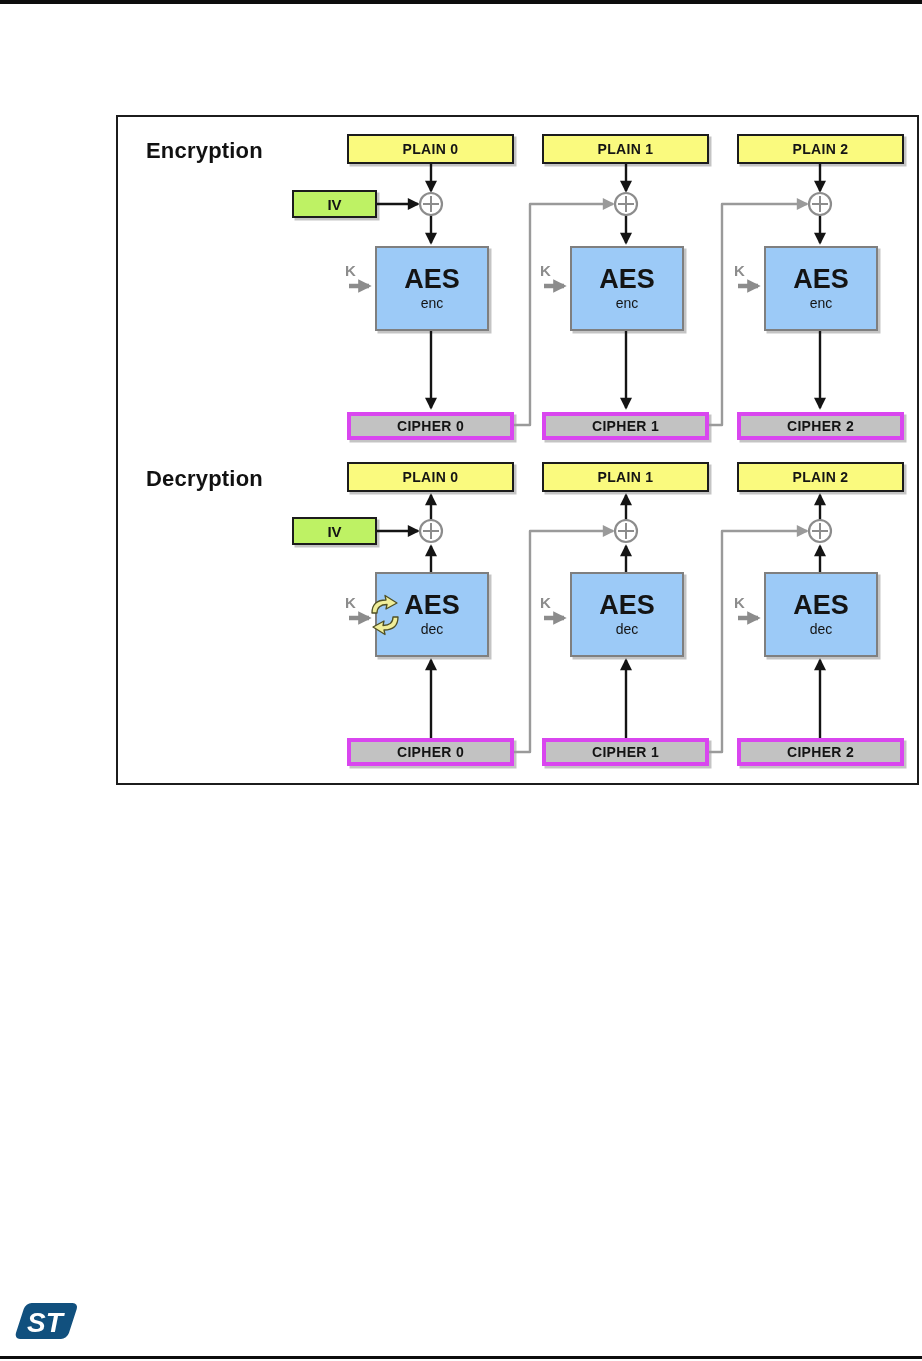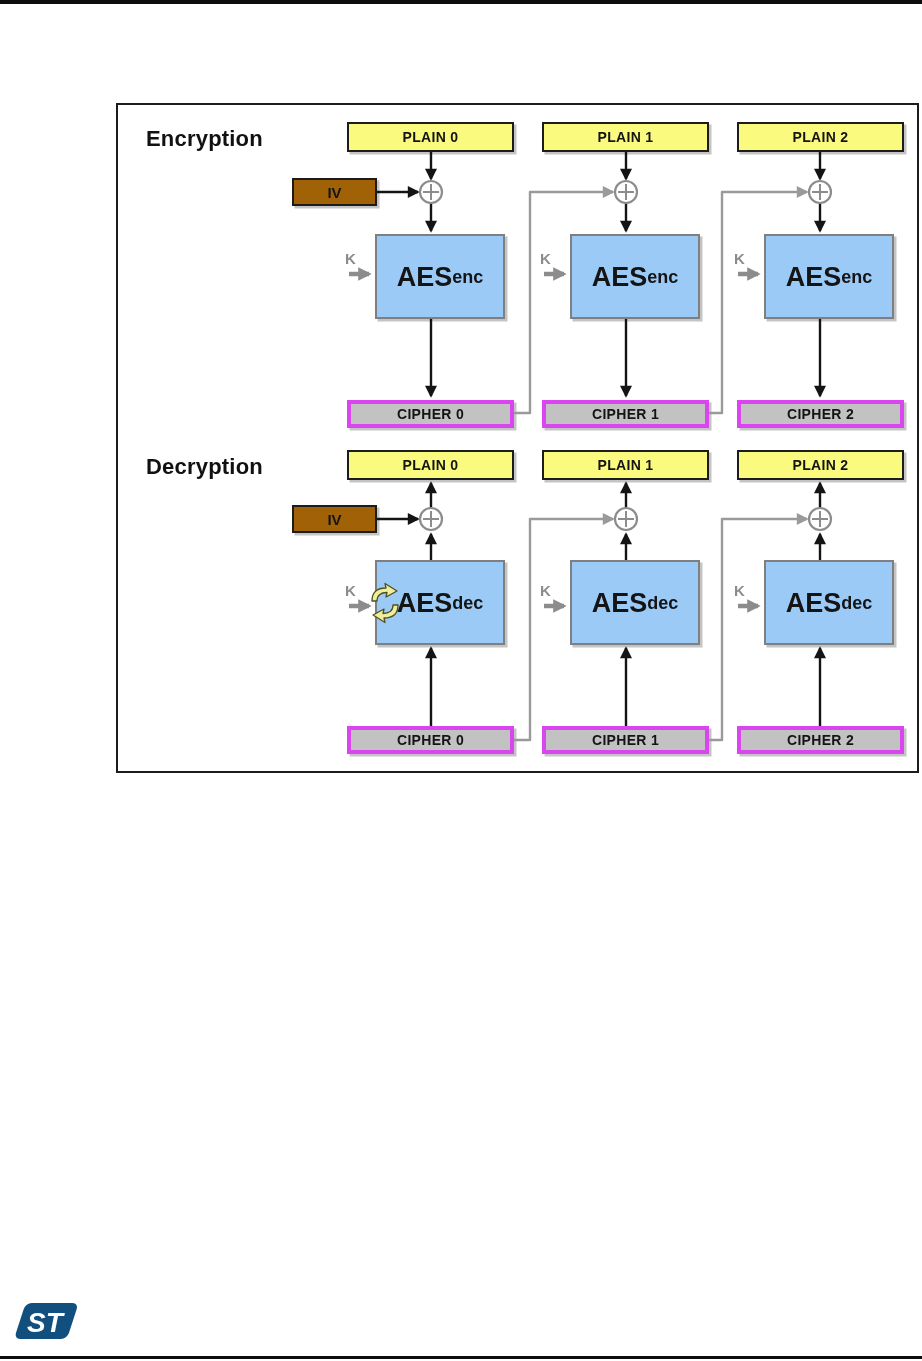--- a/index.html
+++ b/index.html
@@ -6,43 +6,43 @@
   html,body { background:#ffffff; }
   .page {
     position:relative; width:922px; height:1361px; background:#ffffff;
     font-family:"Liberation Sans", sans-serif; overflow:hidden;
   }
   .rule { position:absolute; left:0; width:922px; background:#0d0d0d; }
   .rule.top { top:0; height:4px; }
   .rule.bottom { top:1356px; height:3px; }
 
   .figure {
-    position:absolute; left:116px; top:103px; width:803px; height:670px;
+    position:absolute; left:116px; top:115px; width:803px; height:670px;
     border:2px solid #1c1c1c; background:#ffffff;
   }
   .sec-title {
     position:absolute; font-weight:bold; font-size:22px; color:#111;
     letter-spacing:0.2px; z-index:1; white-space:nowrap;
   }
   .box {
     position:absolute; display:flex; align-items:center; justify-content:center;
     z-index:1; box-shadow:2.5px 2.5px 0 rgba(125,125,125,0.45);
   }
   .box .lbl { font-weight:bold; color:#141414; }
   .plain  { background:#FAFA7E; border:2px solid #1c1c1c; width:167px; height:30px; }
   .cipher { background:#C2C2C2; border:4px solid #d946ef; width:167px; height:28px; }
   .plain .lbl, .cipher .lbl { font-size:14px; letter-spacing:0.3px; }
-  .ivbox  { background:#a16207; border:2px solid #1c1c1c; width:85px; height:28px; }
+  .ivbox  { background:#bef264; border:2px solid #1c1c1c; width:85px; height:28px; }
   .ivbox .lbl { font-size:15px; }
   .aes {
-    background:#9CCAF7; border:2px solid #7F7F7F; width:130px; height:85px;
-    flex-direction:row;
+    background:#9CCAF7; border:2px solid #7F7F7F; width:114px; height:85px;
+    flex-direction:column;
   }
   .aes .aes-main { font-weight:bold; font-size:27px; line-height:28px; color:#141414; }
-  .aes .aes-sub  { font-weight:bold; font-size:18px; line-height:20px; color:#141414; }
+  .aes .aes-sub  { font-weight:normal; font-size:14px; line-height:20px; color:#141414; }
   .k-label {
     position:absolute; z-index:1; font-weight:bold; font-size:15px; color:#8C8C8C;
   }
   svg.wires { position:absolute; left:0; top:0; z-index:2; pointer-events:none; }
   .wb { stroke:#141414; stroke-width:2.4; fill:none; }
   .wg { stroke:#9A9A9A; stroke-width:2.4; fill:none; stroke-linejoin:round; }
   .wk { stroke:#8C8C8C; stroke-width:4.5; fill:none; }
   .xor circle { fill:#ffffff; stroke:#8C8C8C; stroke-width:2.2; }
   .xor path { stroke:#8C8C8C; stroke-width:2; fill:none; }
   .k-icon { position:absolute; z-index:3; }

